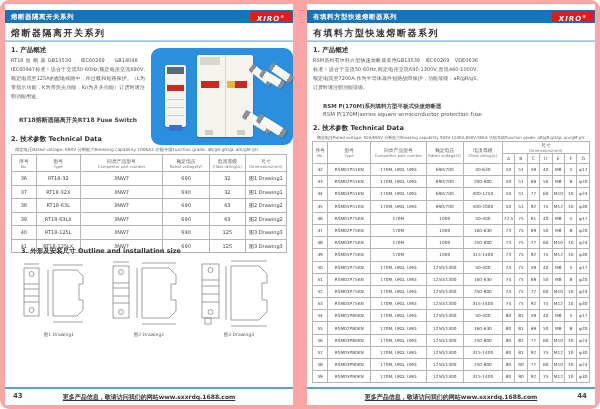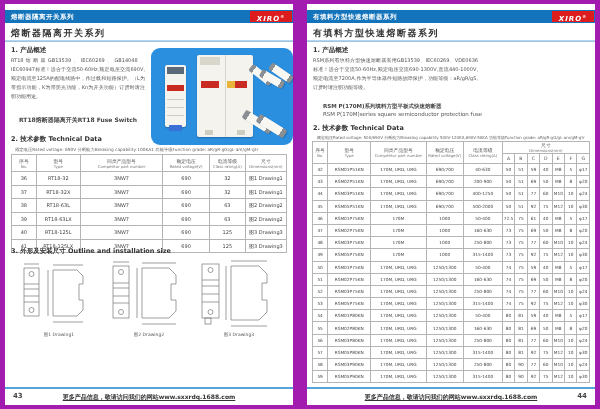--- a/index.html
+++ b/index.html
@@ -1,17 +1,17 @@
 <!DOCTYPE html>
 <html><head>
 <meta charset="utf-8">
 <style>
   html,body{margin:0;padding:0;}
   body{font-family:"DejaVu Sans",sans-serif;}
-  #canvas{position:relative;width:600px;height:409px;background:#a21caf;overflow:hidden;}
+  #canvas{position:relative;width:600px;height:409px;background:#fca5a5;overflow:hidden;border-radius:9px;}
   .page{position:absolute;top:4px;width:288px;height:401px;background:#ffffff;}
   #page-left{left:5px;}
   #page-right{left:307px;}
 
   .series-bar{position:absolute;top:6px;left:0;right:0;height:13px;background:#1474bb;}
   .series-title{color:#fff;font-size:6.5px;font-weight:bold;padding:3px 0 0 6px;letter-spacing:0.5px;white-space:nowrap;}
   .logo-box{position:absolute;right:1px;top:1px;width:42px;height:11px;background:#dd1d1d;color:#fff;
     font-size:7px;font-weight:bold;font-style:italic;text-align:center;line-height:11px;letter-spacing:1px;}
   .logo-box sup{font-size:4px;}
 
@@ -198,21 +198,21 @@
             <td>41</td>
             <td>RT18-125LX</td>
             <td>3NW7</td>
             <td>690</td>
             <td>125</td>
             <td>图3 Drawing3</td>
           </tr>
         </tbody>
     </table>
 
-    <div class="sec-heading" style="top:243px;left:6px;">3. 外形及安装尺寸  Outline and installation size</div>
+    <div class="sec-heading" style="top:243px;left:16px;">3. 外形及安装尺寸  Outline and installation size</div>
 
     <div class="drawings">
       <div class="figure">
         <svg width="80" height="72" viewBox="0 0 80 72">
           <g fill="none" stroke="#777" stroke-width="0.7">
             <rect x="5" y="10" width="15" height="48"></rect>
             <circle cx="12.5" cy="16" r="2.5"></circle>
               <circle cx="12.5" cy="52" r="2.5"></circle>
             <line x1="5" y1="26" x2="20" y2="26"></line>
               <line x1="5" y1="31" x2="20" y2="31"></line>

